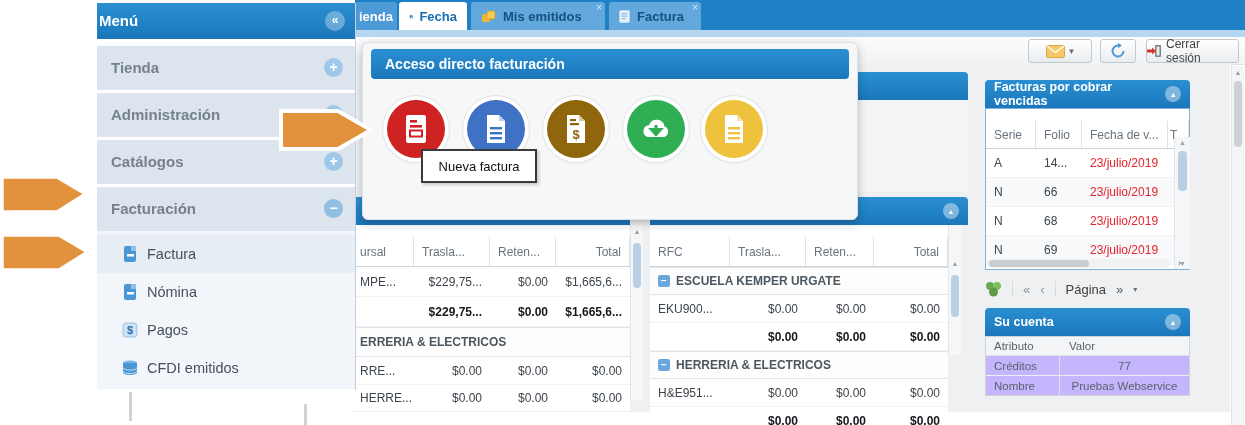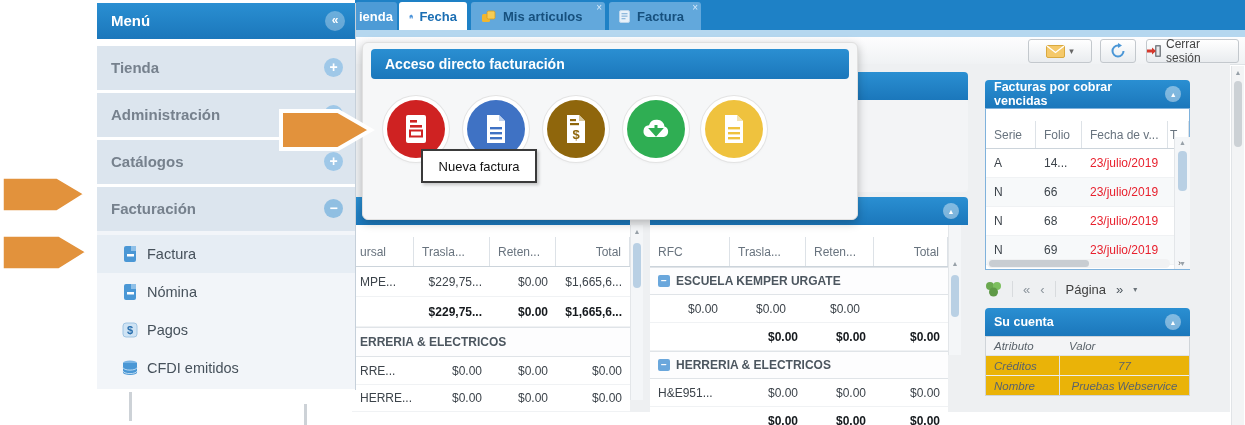--- a/index.html
+++ b/index.html
@@ -2,21 +2,21 @@
 <html><head>
 <meta charset="utf-8">
 <style>
   html,body{margin:0;padding:0;}
   body{font-family:"Liberation Sans",sans-serif;background:#fff;}
   #app{position:relative;width:1245px;height:425px;overflow:hidden;background:#fff;}
   .abs{position:absolute;}
 
   
   #sidebar{left:97px;top:3px;width:258px;height:387px;z-index:10;background:#fff;border-right:1px solid #c6d0da;}
-  .sb-header{position:absolute;left:0;top:0;width:100%;height:36px;background:linear-gradient(#2a8fd2,#1b77bb);color:#fff;font-weight:bold;font-size:15px;line-height:36px;padding-left:14px;box-sizing:border-box;}
+  .sb-header{position:absolute;left:0;top:0;width:100%;height:36px;background:linear-gradient(#2a8fd2,#1b77bb);color:#fff;font-weight:bold;font-size:15px;line-height:36px;padding-left:2px;box-sizing:border-box;}
   .sb-collapse{position:absolute;right:10px;top:8px;width:20px;height:20px;border-radius:50%;background:rgba(255,255,255,.32);color:#fff;font-size:12px;font-weight:bold;text-align:center;line-height:19px;}
   .sb-group{position:absolute;left:0;width:100%;height:44px;background:#dce5ee;color:#76818d;font-weight:bold;font-size:15px;line-height:44px;padding-left:14px;box-sizing:border-box;}
   .sb-toggle{position:absolute;right:12px;top:12px;width:19px;height:19px;border-radius:50%;background:#9fc8e8;color:#fff;font-size:14px;font-weight:bold;text-align:center;line-height:18px;}
   .sb-sub{position:absolute;left:0;top:228px;width:100%;height:158px;background:#f2f5f9;}
   .sb-item{position:absolute;left:0;width:100%;height:38px;color:#46515b;font-size:14.5px;line-height:38px;padding-left:50px;box-sizing:border-box;}
   .sb-item.sel{background:#e6edf4;}
   .sb-ico{position:absolute;left:24px;top:10px;width:18px;height:18px;}
 
   
   #main{left:355px;top:0;width:890px;height:425px;}
@@ -52,21 +52,21 @@
   .hthumb{position:absolute;top:1px;height:7px;background:#c8cdd2;border-radius:4px;}
 
   
   #popup{left:362px;top:42px;width:494px;height:176px;background:#f6f7f8;border:1px solid #e0e0e0;border-radius:6px;box-shadow:0 3px 10px rgba(0,0,0,.25);z-index:6;}
   #popup-hdr{position:absolute;left:8px;top:6px;right:8px;height:30px;background:linear-gradient(#2a8fd2,#1b77bb);border-radius:4px;color:#fff;font-weight:bold;font-size:14px;line-height:30px;padding-left:14px;}
   .qbtn{position:absolute;top:57px;width:58px;height:58px;border-radius:50%;box-shadow:0 0 0 4px #fff,0 0 0 5px #e3e3e3,0 2px 5px rgba(0,0,0,.25);display:flex;align-items:center;justify-content:center;}
   #tooltip{position:absolute;left:58px;top:106px;width:112px;height:30px;background:#fff;border:2px solid #3a3a3a;display:flex;align-items:center;justify-content:center;font-size:13px;color:#111;z-index:7;box-shadow:2px 2px 3px rgba(0,0,0,.2);}
 
   
   .rc-hdr{left:985px;width:205px;}
-  #acct-table{left:985px;top:336px;width:205px;background:#eab308;border:1px solid #cfd4d9;box-sizing:border-box;z-index:2;font-size:11.5px;color:#5a636b;font-style:italic;}
+  #acct-table{left:985px;top:336px;width:205px;background:#c4b5fd;border:1px solid #cfd4d9;box-sizing:border-box;z-index:2;font-size:11.5px;color:#5a636b;}
   #acct-table .ar{display:flex;height:19px;align-items:center;}
   #acct-table .c1{width:73px;padding-left:8px;box-sizing:border-box;}
   #acct-table .c2{flex:1;text-align:center;border-left:1px solid #dfe3e7;height:100%;display:flex;align-items:center;justify-content:center;}
   #pager{left:985px;top:276px;width:205px;height:26px;z-index:2;display:flex;align-items:center;gap:10px;font-size:13px;color:#8b949c;}
   .pgsep{width:1px;height:16px;background:#d8dbde;}
 
   #pagescroll{left:1231px;top:66px;width:12px;height:359px;background:#f3f4f5;border-left:1px solid #e1e4e7;z-index:2;}
 
   .arrow-layer{left:0;top:0;width:1245px;height:425px;z-index:30;pointer-events:none;}
   .artifact{background:#cdd2d7;z-index:0;}
@@ -91,21 +91,21 @@
         <svg width="14" height="13" viewBox="0 0 14 13">
             <path d="M7 0 L14 6 H12 V13 H8.5 V8.5 H5.5 V13 H2 V6 H0 Z" fill="#4d94da"></path>
           </svg>
         <span>Fecha</span>
       </div>
       <div class="tab inactive" style="left:116px;width:134px;gap:7px;">
         <svg width="15" height="13" viewBox="0 0 15 13">
             <rect x="1" y="4" width="8" height="8" rx="1.5" fill="#f0b62e"></rect>
             <rect x="6" y="1" width="8" height="8" rx="1.5" fill="#f6cc55" stroke="#d79c1e" stroke-width="0.8"></rect>
           </svg>
-        <span>Mis articulos</span>
+        <span>Mis emitidos</span>
         <span class="x">×</span>
       </div>
       <div class="tab inactive" style="left:254px;width:92px;gap:7px;">
         <svg width="11" height="13" viewBox="0 0 11 13">
             <rect x="0.5" y="0.5" width="10" height="12" rx="1.5" fill="#e8f1fa" stroke="#bcd6ec"></rect>
             <rect x="2.5" y="3" width="6" height="1.3" fill="#8fb9dd"></rect>
             <rect x="2.5" y="5.5" width="6" height="1.3" fill="#8fb9dd"></rect>
             <rect x="2.5" y="8" width="4" height="1.3" fill="#8fb9dd"></rect>
           </svg>
         <span>Factura</span>
@@ -208,20 +208,21 @@
         </div>
       <div class="td num" style="width:74px;">
           <span>Total</span>
         </div>
     </div>
     <div class="tr grp" style="height:28px;">
       <span class="minusbox">−</span>
       <span>ESCUELA KEMPER URGATE</span>
     </div>
     <div class="tr row" style="height:28px;">
+      <div class="td" style="width:80px;">EKU900...</div>
       <div class="td num" style="width:76px;">$0.00</div>
       <div class="td num" style="width:68px;">$0.00</div>
       <div class="td num" style="width:74px;">$0.00</div>
     </div>
     <div class="tr row tot" style="height:28px;">
       <div class="td" style="width:80px;"></div>
       <div class="td num" style="width:76px;">$0.00</div>
       <div class="td num" style="width:68px;">$0.00</div>
       <div class="td num" style="width:74px;">$0.00</div>
     </div>

